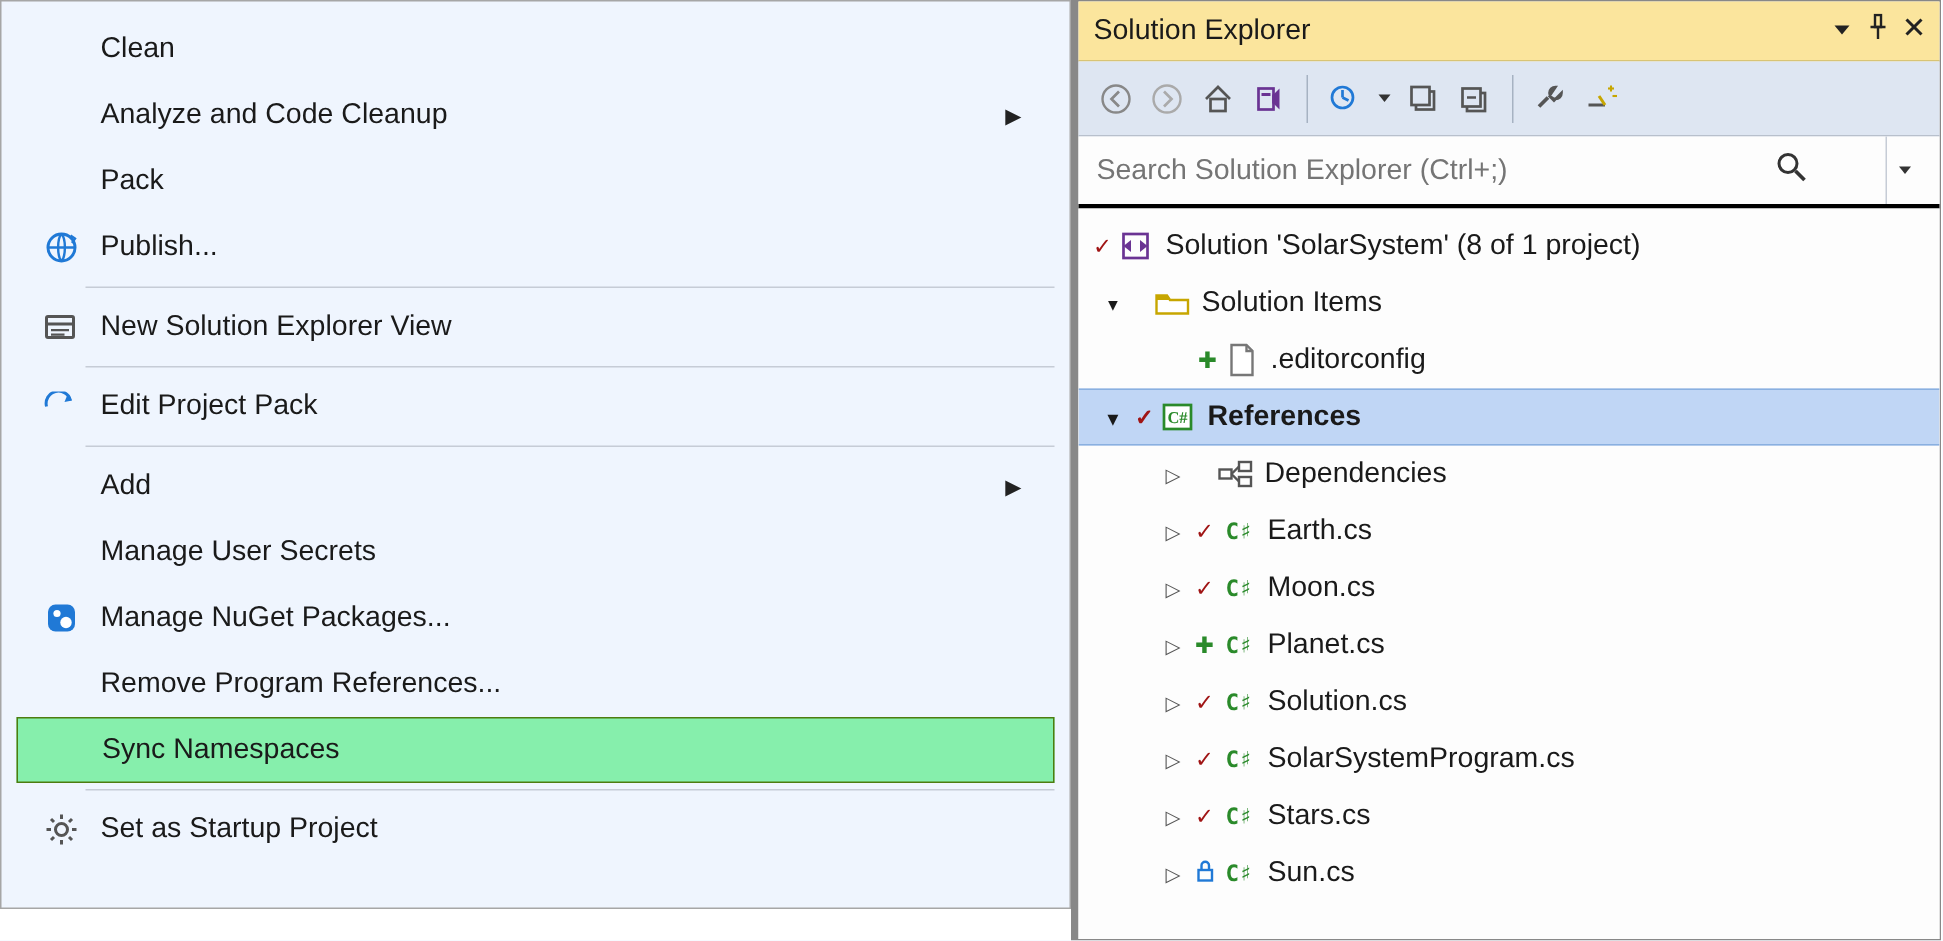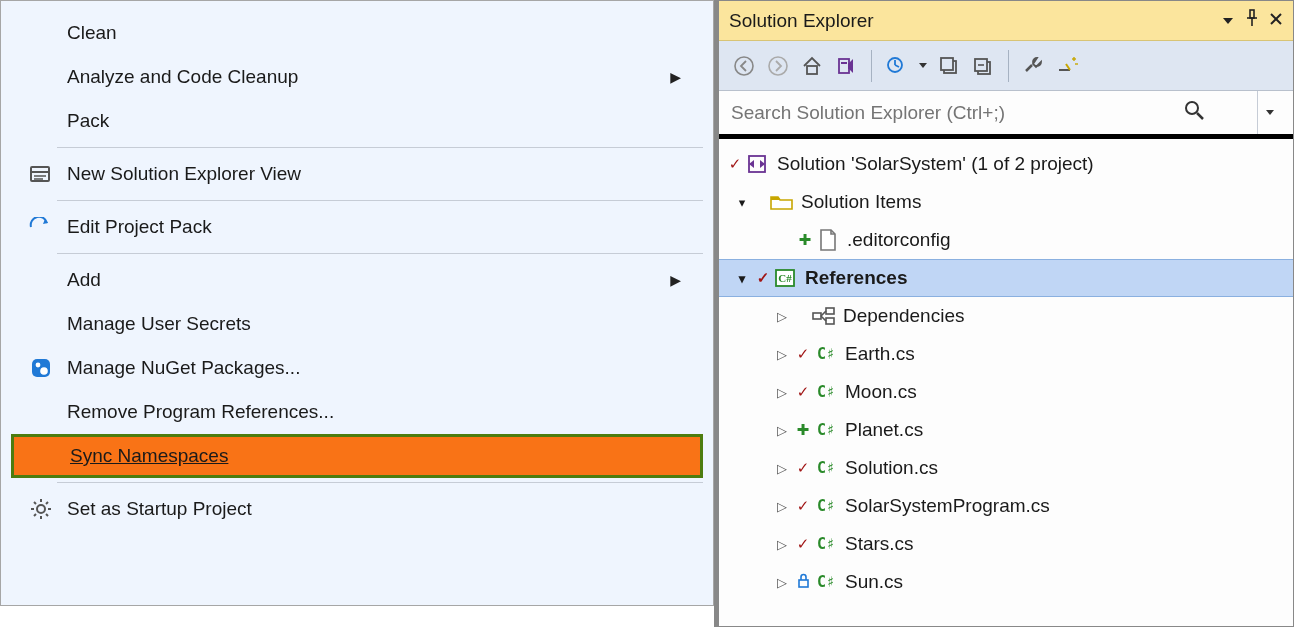--- a/index.html
+++ b/index.html
@@ -26,23 +26,22 @@
     align-items: center;
     height: 44px;
     padding-left: 56px;
     padding-right: 24px;
     position: relative;
     cursor: default;
     color: #1a1a1a;
     margin: 0 10px;
   }
   .menu-item.hovered {
-    background: #f97316;
-    border: 3px solid #4d7c0f;
-    text-decoration: underline;
+    background: #86efac;
+    border: 1px solid #4d7c0f;
   }
   .menu-item .icon {
     position: absolute;
     left: 16px;
     width: 28px;
     height: 28px;
     display: flex;
     align-items: center;
     justify-content: center;
   }
@@ -98,21 +97,21 @@
     width: 30px;
     height: 30px;
     display: flex;
     align-items: center;
     justify-content: center;
     cursor: pointer;
   }
   .searchbar {
     height: 48px;
     background: #fdfdfd;
-    border-bottom: 5px solid #000000;
+    border-bottom: 3px solid #000000;
     display: flex;
     align-items: center;
     padding: 0 12px;
     gap: 40px;
   }
   .searchbar input {
     flex: 1;
     border: none;
     outline: none;
     font-size: 19px;
@@ -188,20 +187,30 @@
 <div class="context-menu">
   <div class="menu-item">
     <span>Clean</span>
   </div>
   <div class="menu-item">
     <span>Analyze and Code Cleanup</span>
     <span class="arrow">▶</span>
   </div>
   <div class="menu-item">
     <span>Pack</span>
+  </div>
+  <div class="menu-item">
+    <span class="icon">
+      <svg width="24" height="24" viewBox="0 0 24 24">
+          <circle cx="12" cy="12" r="9" fill="none" stroke="#2079d6" stroke-width="2"></circle>
+          <path d="M3 12h18M12 3c3 3 3 15 0 18M12 3c-3 3-3 15 0 18" stroke="#2079d6" stroke-width="1.6" fill="none"></path>
+          <path d="M18 4l3 2-2 3" stroke="#2079d6" stroke-width="1.6" fill="none"></path>
+        </svg>
+    </span>
+    <span>Publish...</span>
   </div>
   <div class="menu-sep"></div>
   <div class="menu-item">
     <span class="icon">
       <svg width="24" height="22" viewBox="0 0 24 22">
           <rect x="2" y="4" width="18" height="14" rx="1" fill="none" stroke="#555" stroke-width="2"></rect>
           <line x1="2" y1="9" x2="20" y2="9" stroke="#555" stroke-width="2"></line>
           <line x1="5" y1="13" x2="17" y2="13" stroke="#555" stroke-width="1.5"></line>
           <line x1="5" y1="16" x2="14" y2="16" stroke="#555" stroke-width="1.5"></line>
         </svg>
@@ -372,21 +381,21 @@
     <div class="tree-row">
       <span class="indent" style="width:8px"></span>
       <span class="status-mark">✓</span>
       <span class="file-icon">
           <svg width="24" height="22" viewBox="0 0 24 22">
             <rect x="3" y="3" width="16" height="16" fill="none" stroke="#6a3393" stroke-width="1.8"></rect>
             <path d="M8 7 L3 11 L8 15" fill="#6a3393"></path>
             <path d="M14 7 L19 11 L14 15" fill="#6a3393"></path>
           </svg>
         </span>
-      <span>Solution 'SolarSystem' (1 of 2 project)</span>
+      <span>Solution 'SolarSystem' (8 of 1 project)</span>
     </div>
 
     <div class="tree-row">
       <span class="indent" style="width:14px"></span>
       <span class="expander open">▾</span>
       <span class="indent" style="width:14px"></span>
       <span class="file-icon">
           <svg width="26" height="20" viewBox="0 0 26 20">
             <path d="M2 5 L9 5 L11 8 L23 8 L23 17 L2 17 Z" fill="#fff" stroke="#c7a600" stroke-width="1.6"></path>
             <path d="M2 5 L9 5 L11 8 L2 8 Z" fill="#c7a600"></path>

